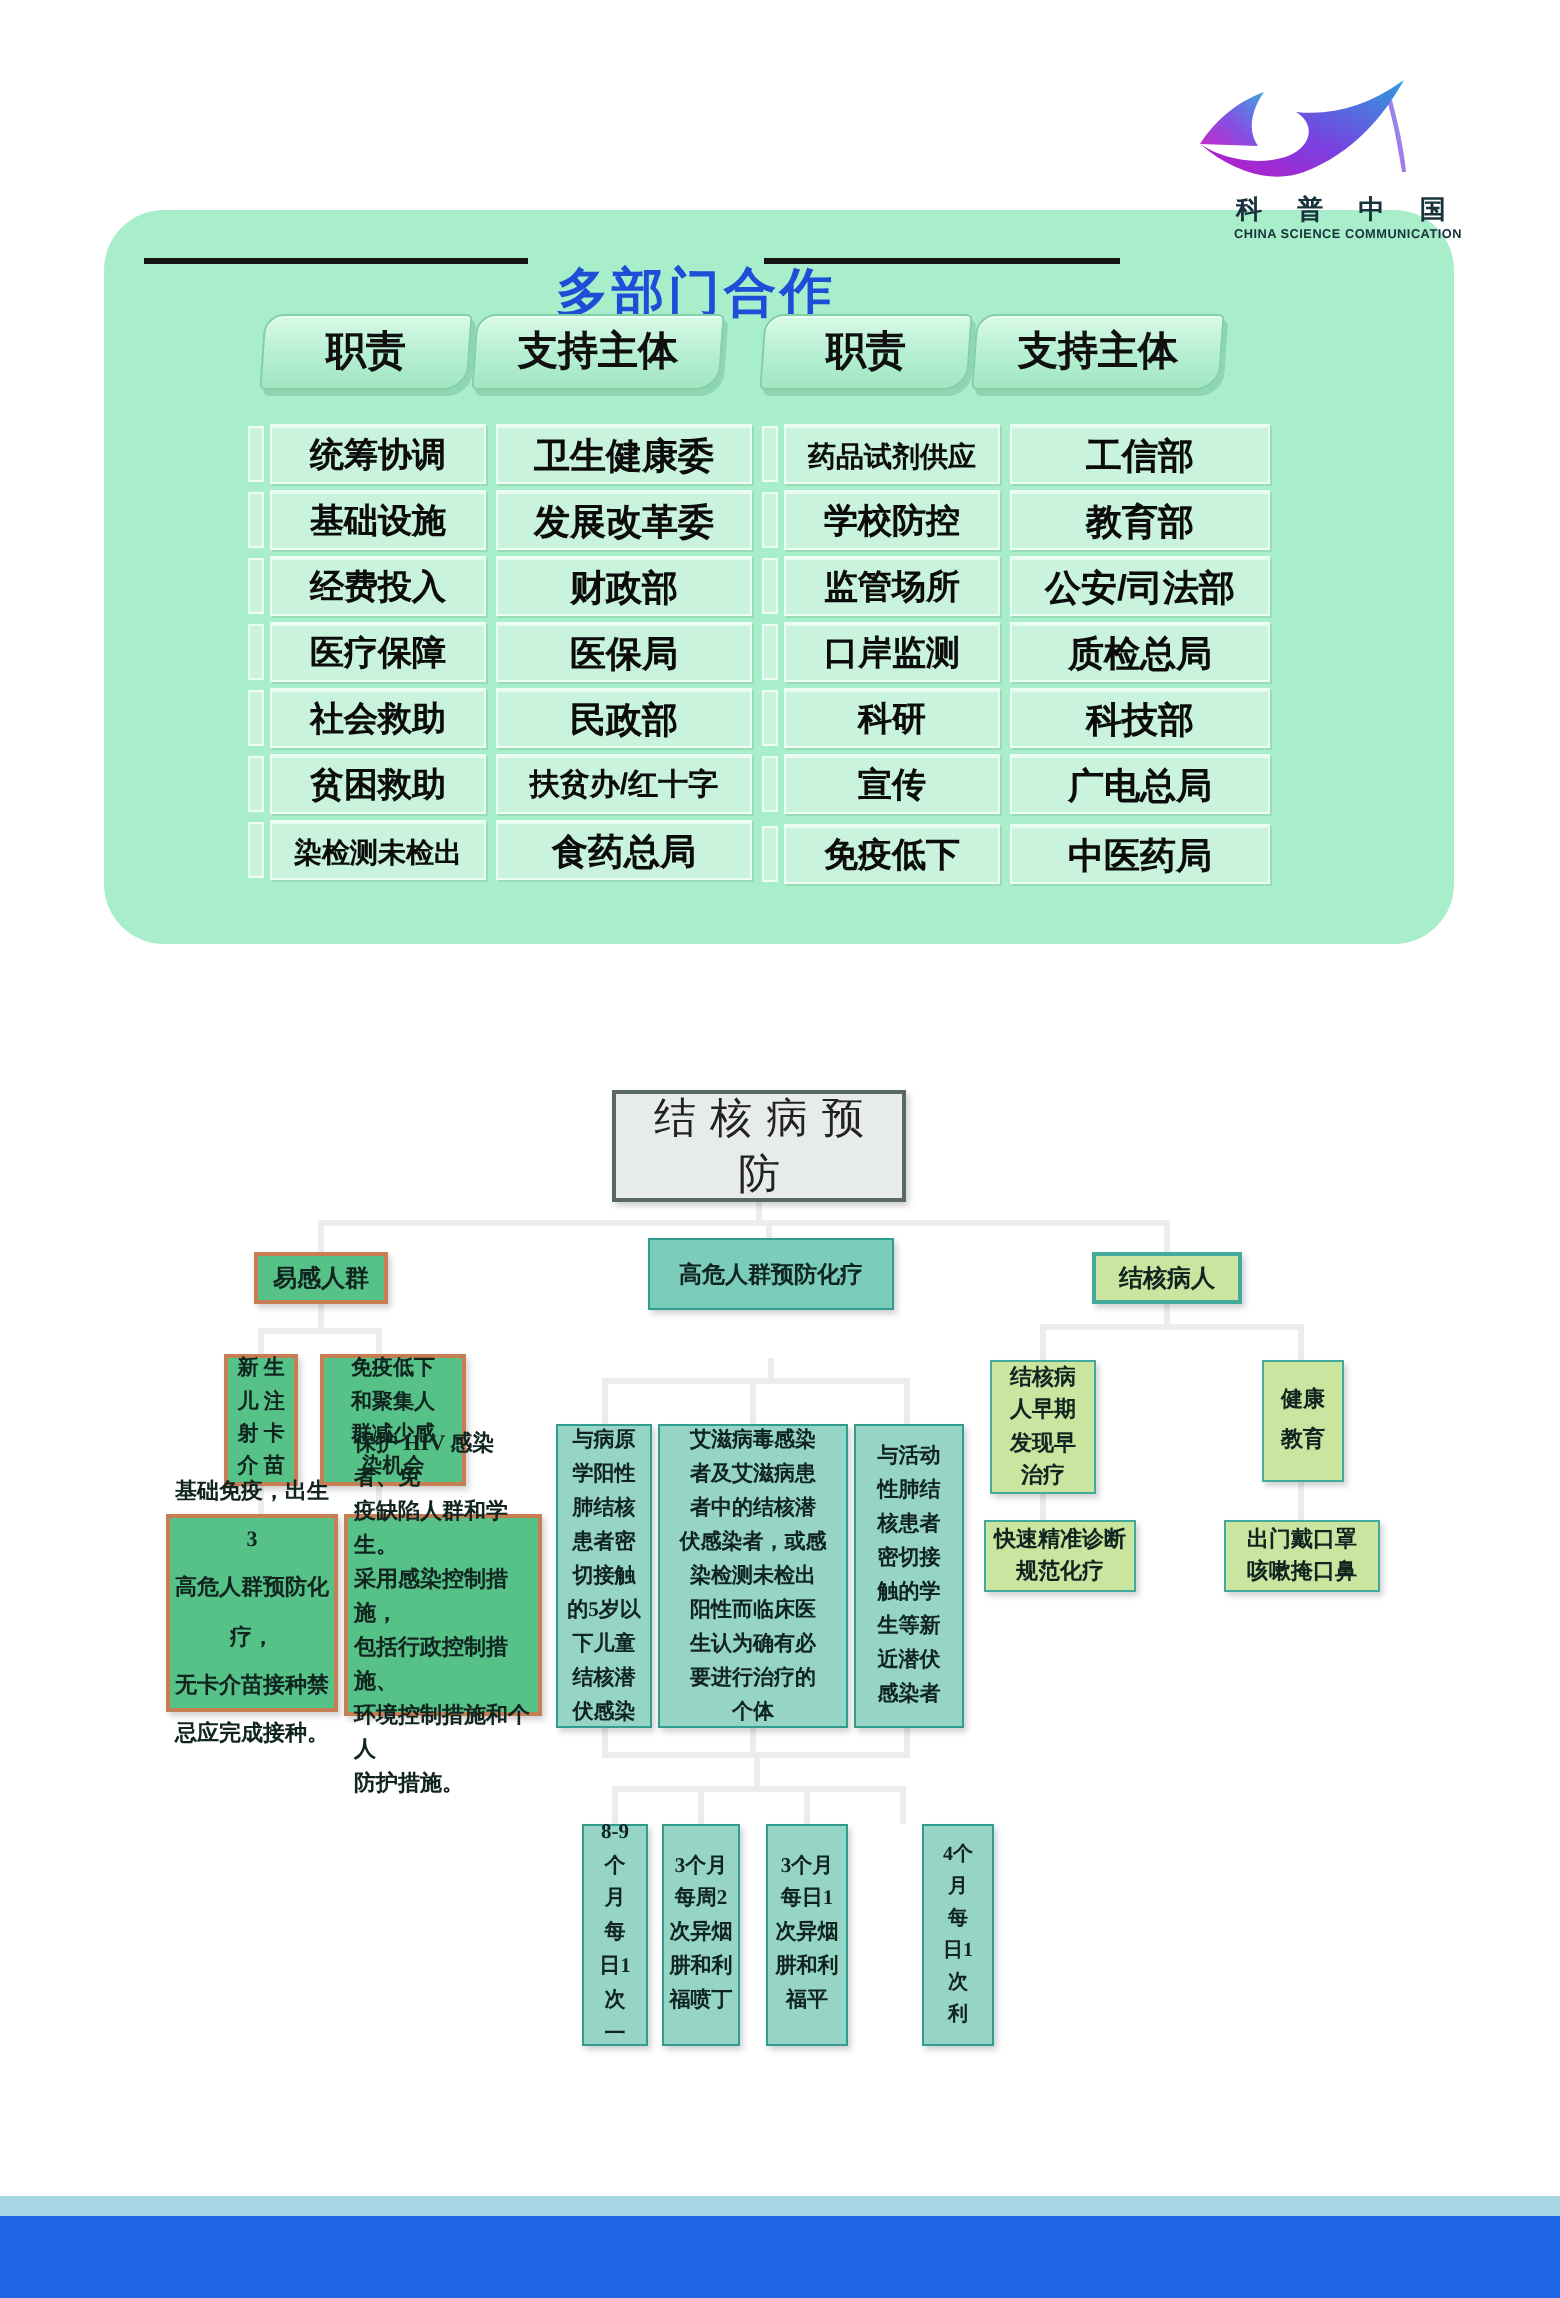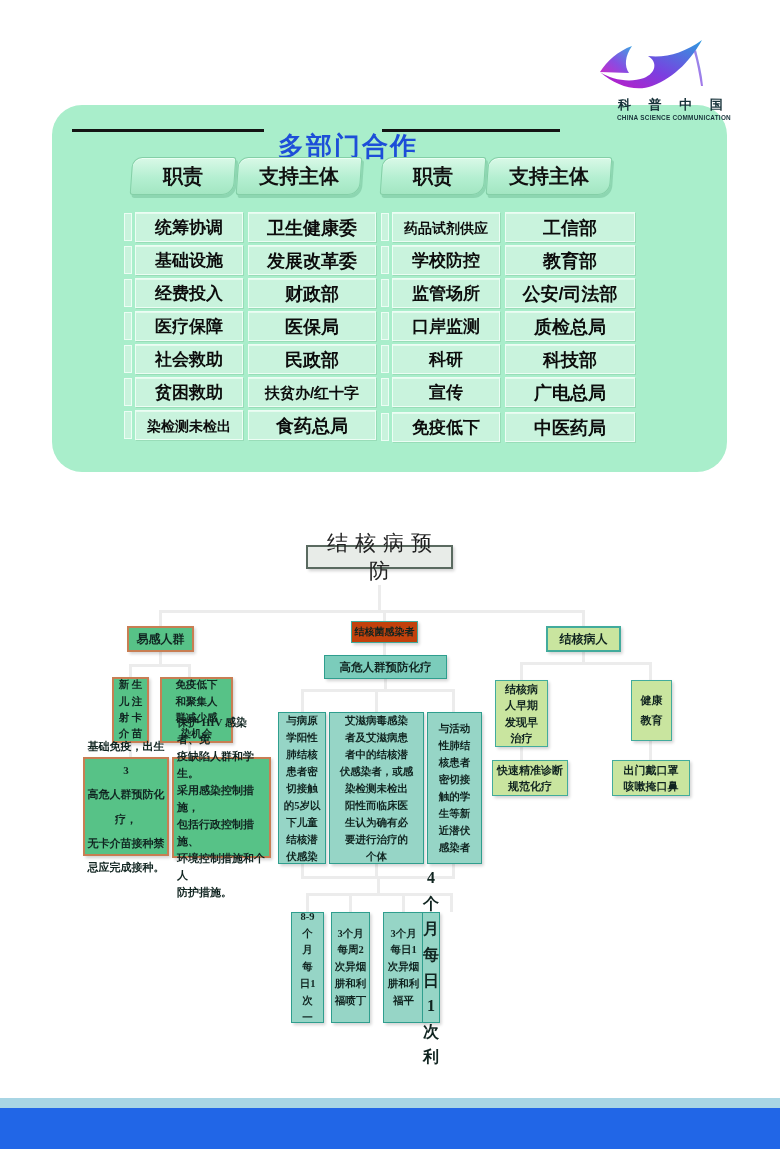--- a/index.html
+++ b/index.html
@@ -154,21 +154,21 @@
   <i class="ln" style="left:402px;top:893px;width:3px;height:19px;"></i>
   <i class="ln" style="left:450px;top:893px;width:3px;height:19px;"></i>
 
   <i class="ln" style="left:582px;top:652px;width:3px;height:10px;"></i>
   <i class="ln" style="left:520px;top:662px;width:132px;height:3px;"></i>
   <i class="ln" style="left:520px;top:662px;width:3px;height:18px;"></i>
   <i class="ln" style="left:649px;top:662px;width:3px;height:18px;"></i>
   <i class="ln" style="left:520px;top:747px;width:3px;height:13px;"></i>
   <i class="ln" style="left:649px;top:741px;width:3px;height:19px;"></i>
 
-  <div class="flow-box root" style="left:306px;top:545px;width:147px;height:24px;text-align:center;">结核病预防</div>
+  <div class="flow-box root" style="left:306px;top:545px;width:147px;height:56px;text-align:center;">结核病预防</div>
 
   <div class="flow-box grn" style="left:127px;top:626px;width:67px;height:26px;font-size:12px;">易感人群</div>
   <div class="flow-box teal-light" style="left:351px;top:621px;width:67px;height:22px;font-size:10px;">结核菌感染者</div>
   <div class="flow-box lime-hdr" style="left:546px;top:626px;width:75px;height:26px;font-size:12px;">结核病人</div>
 
   <div class="flow-box grn" style="left:112px;top:677px;width:37px;height:66px;font-size:10.5px;line-height:1.55;">新 生
 儿 注
 射 卡
 介 苗</div>
   <div class="flow-box grn" style="left:160px;top:677px;width:73px;height:66px;font-size:10.5px;line-height:1.55;">免疫低下
@@ -179,21 +179,21 @@
 高危人群预防化疗，
 无卡介苗接种禁
 忌应完成接种。</div>
   <div class="flow-box grn" style="left:172px;top:757px;width:99px;height:101px;font-size:11px;line-height:1.55;text-align:left;padding:0 3px;">保护 HIV 感染者、免
 疫缺陷人群和学生。
 采用感染控制措施，
 包括行政控制措施、
 环境控制措施和个人
 防护措施。</div>
 
-  <div class="flow-box teal-mid" style="left:324px;top:655px;width:123px;height:24px;font-size:11.5px;">高危人群预防化疗</div>
+  <div class="flow-box teal-mid" style="left:324px;top:619px;width:123px;height:36px;font-size:11.5px;">高危人群预防化疗</div>
   <div class="flow-box teal" style="left:278px;top:712px;width:48px;height:152px;font-size:10.5px;line-height:1.62;">与病原
 学阳性
 肺结核
 患者密
 切接触
 的5岁以
 下儿童
 结核潜
 伏感染</div>
   <div class="flow-box teal" style="left:329px;top:712px;width:95px;height:152px;font-size:10.5px;line-height:1.62;">艾滋病毒感染
@@ -223,21 +223,21 @@
   <div class="flow-box teal" style="left:331px;top:912px;width:39px;height:111px;font-size:10.5px;line-height:1.6;">3个月
 每周2
 次异烟
 肼和利
 福喷丁</div>
   <div class="flow-box teal" style="left:383px;top:912px;width:41px;height:111px;font-size:10.5px;line-height:1.6;">3个月
 每日1
 次异烟
 肼和利
 福平</div>
-  <div class="flow-box teal" style="left:422px;top:912px;width:18px;height:111px;font-size:16px;line-height:1.6;">4个
+  <div class="flow-box teal" style="left:461px;top:912px;width:36px;height:111px;font-size:10px;line-height:1.6;">4个
 月
 每
 日1
 次
 利</div>
 
   <div class="flow-box lime" style="left:495px;top:680px;width:53px;height:67px;font-size:11px;line-height:1.5;">结核病
 人早期
 发现早
 治疗</div>

